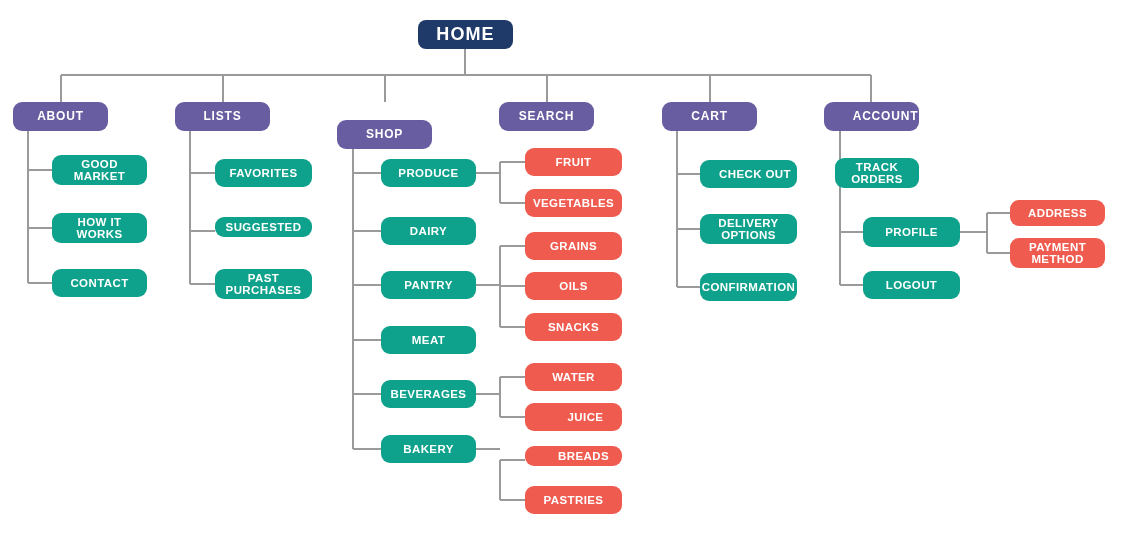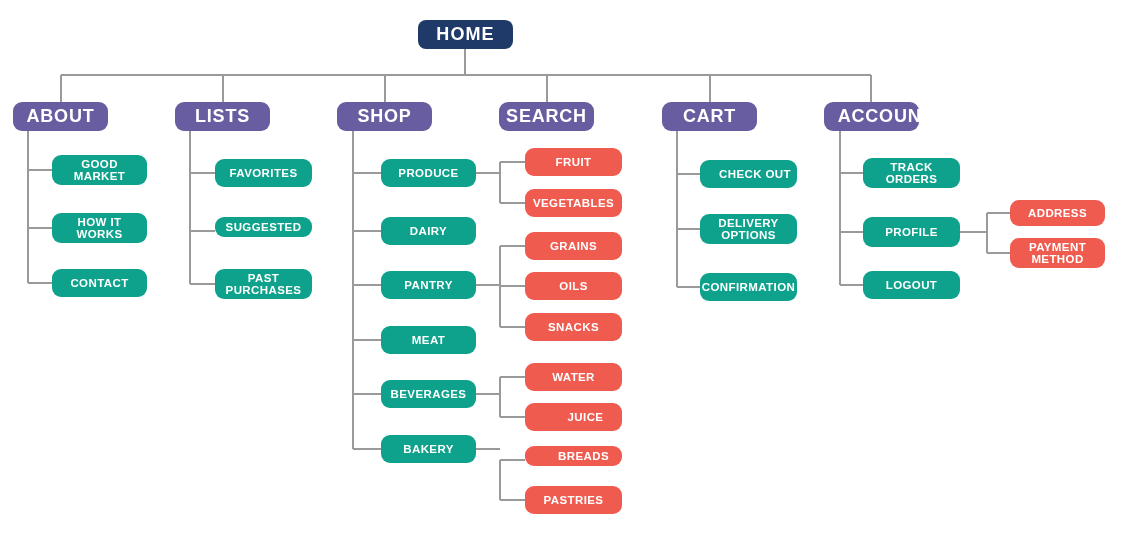--- a/index.html
+++ b/index.html
@@ -41,21 +41,21 @@
     user-select: none;
   }
   .lvl-root {
     background: #1f3a68;
     font-size: 18px;
     border-radius: 8px;
     letter-spacing: 1.1px;
   }
   .lvl-2 {
     background: #685da0;
-    font-size: 18px;
+    font-size: 12px;
     letter-spacing: 0.8px;
   }
   .lvl-3 {
     background: #0ea18b;
     font-size: 11.5px;
   }
   .lvl-4 {
     background: #ef5b4e;
     font-size: 11.5px;
   }
@@ -115,21 +115,21 @@
       <line x1="500" y1="500" x2="525" y2="500" stroke="#9a9a9a" stroke-width="1.2" shape-rendering="crispEdges"></line>
       <line x1="960" y1="232" x2="987" y2="232" stroke="#9a9a9a" stroke-width="1.2" shape-rendering="crispEdges"></line>
       <line x1="987" y1="213" x2="987" y2="253" stroke="#9a9a9a" stroke-width="1.2" shape-rendering="crispEdges"></line>
       <line x1="987" y1="213" x2="1010" y2="213" stroke="#9a9a9a" stroke-width="1.2" shape-rendering="crispEdges"></line>
       <line x1="987" y1="253" x2="1010" y2="253" stroke="#9a9a9a" stroke-width="1.2" shape-rendering="crispEdges"></line>
     </svg>
   <div id="node-layer">
       <div class="node lvl-root" style="left: 418px; top: 20px; width: 95px; height: 29px;">HOME</div>
       <div class="node lvl-2" style="left: 13px; top: 102px; width: 95px; height: 29px;">ABOUT</div>
       <div class="node lvl-2" style="left: 175px; top: 102px; width: 95px; height: 29px;">LISTS</div>
-      <div class="node lvl-2" style="left: 337px; top: 102px; width: 95px; height: 29px;">SHOP</div>
+      <div class="node lvl-2" style="left: 337px; top: 120px; width: 95px; height: 29px;">SHOP</div>
       <div class="node lvl-2" style="left: 499px; top: 102px; width: 95px; height: 29px;">SEARCH</div>
       <div class="node lvl-2" style="left: 662px; top: 102px; width: 95px; height: 29px;">CART</div>
       <div class="node lvl-2" style="left: 824px; top: 102px; width: 95px; height: 29px; padding-left: 28px;">ACCOUNT</div>
       <div class="node lvl-3" style="left: 52px; top: 155px; width: 95px; height: 30px;">GOOD
 MARKET</div>
       <div class="node lvl-3" style="left: 52px; top: 213px; width: 95px; height: 30px;">HOW IT
 WORKS</div>
       <div class="node lvl-3" style="left: 52px; top: 269px; width: 95px; height: 28px;">CONTACT</div>
       <div class="node lvl-3" style="left: 215px; top: 159px; width: 97px; height: 28px;">FAVORITES</div>
       <div class="node lvl-3" style="left: 215px; top: 217px; width: 97px; height: 20px;">SUGGESTED</div>
@@ -147,21 +147,21 @@
       <div class="node lvl-4" style="left: 525px; top: 272px; width: 97px; height: 28px;">OILS</div>
       <div class="node lvl-4" style="left: 525px; top: 313px; width: 97px; height: 28px;">SNACKS</div>
       <div class="node lvl-4" style="left: 525px; top: 363px; width: 97px; height: 28px;">WATER</div>
       <div class="node lvl-4" style="left: 525px; top: 403px; width: 97px; height: 28px; padding-left: 24px;">JUICE</div>
       <div class="node lvl-4" style="left: 525px; top: 446px; width: 97px; height: 20px; padding-left: 20px;">BREADS</div>
       <div class="node lvl-4" style="left: 525px; top: 486px; width: 97px; height: 28px;">PASTRIES</div>
       <div class="node lvl-3" style="left: 700px; top: 160px; width: 97px; height: 28px; padding-left: 13px;">CHECK OUT</div>
       <div class="node lvl-3" style="left: 700px; top: 214px; width: 97px; height: 30px;">DELIVERY
 OPTIONS</div>
       <div class="node lvl-3" style="left: 700px; top: 273px; width: 97px; height: 28px;">CONFIRMATION</div>
-      <div class="node lvl-3" style="left: 863px; top: 158px; width: 97px; height: 30px;">TRACK
+      <div class="node lvl-3" style="left: 835px; top: 158px; width: 84px; height: 30px;">TRACK
 ORDERS</div>
       <div class="node lvl-3" style="left: 863px; top: 217px; width: 97px; height: 30px;">PROFILE</div>
       <div class="node lvl-3" style="left: 863px; top: 271px; width: 97px; height: 28px;">LOGOUT</div>
       <div class="node lvl-4" style="left: 1010px; top: 200px; width: 95px; height: 26px;">ADDRESS</div>
       <div class="node lvl-4" style="left: 1010px; top: 238px; width: 95px; height: 30px;">PAYMENT
 METHOD</div>
     </div>
 </div>
 
 </body></html>

